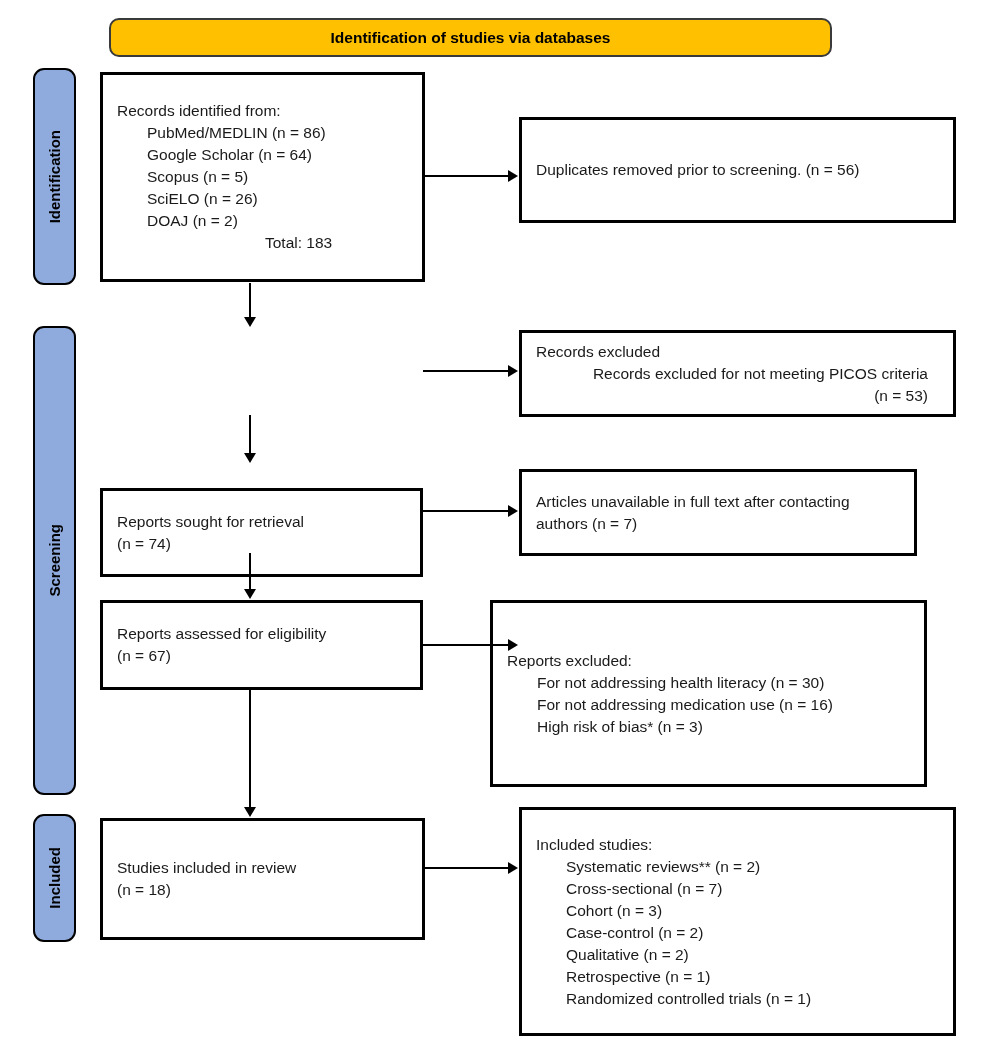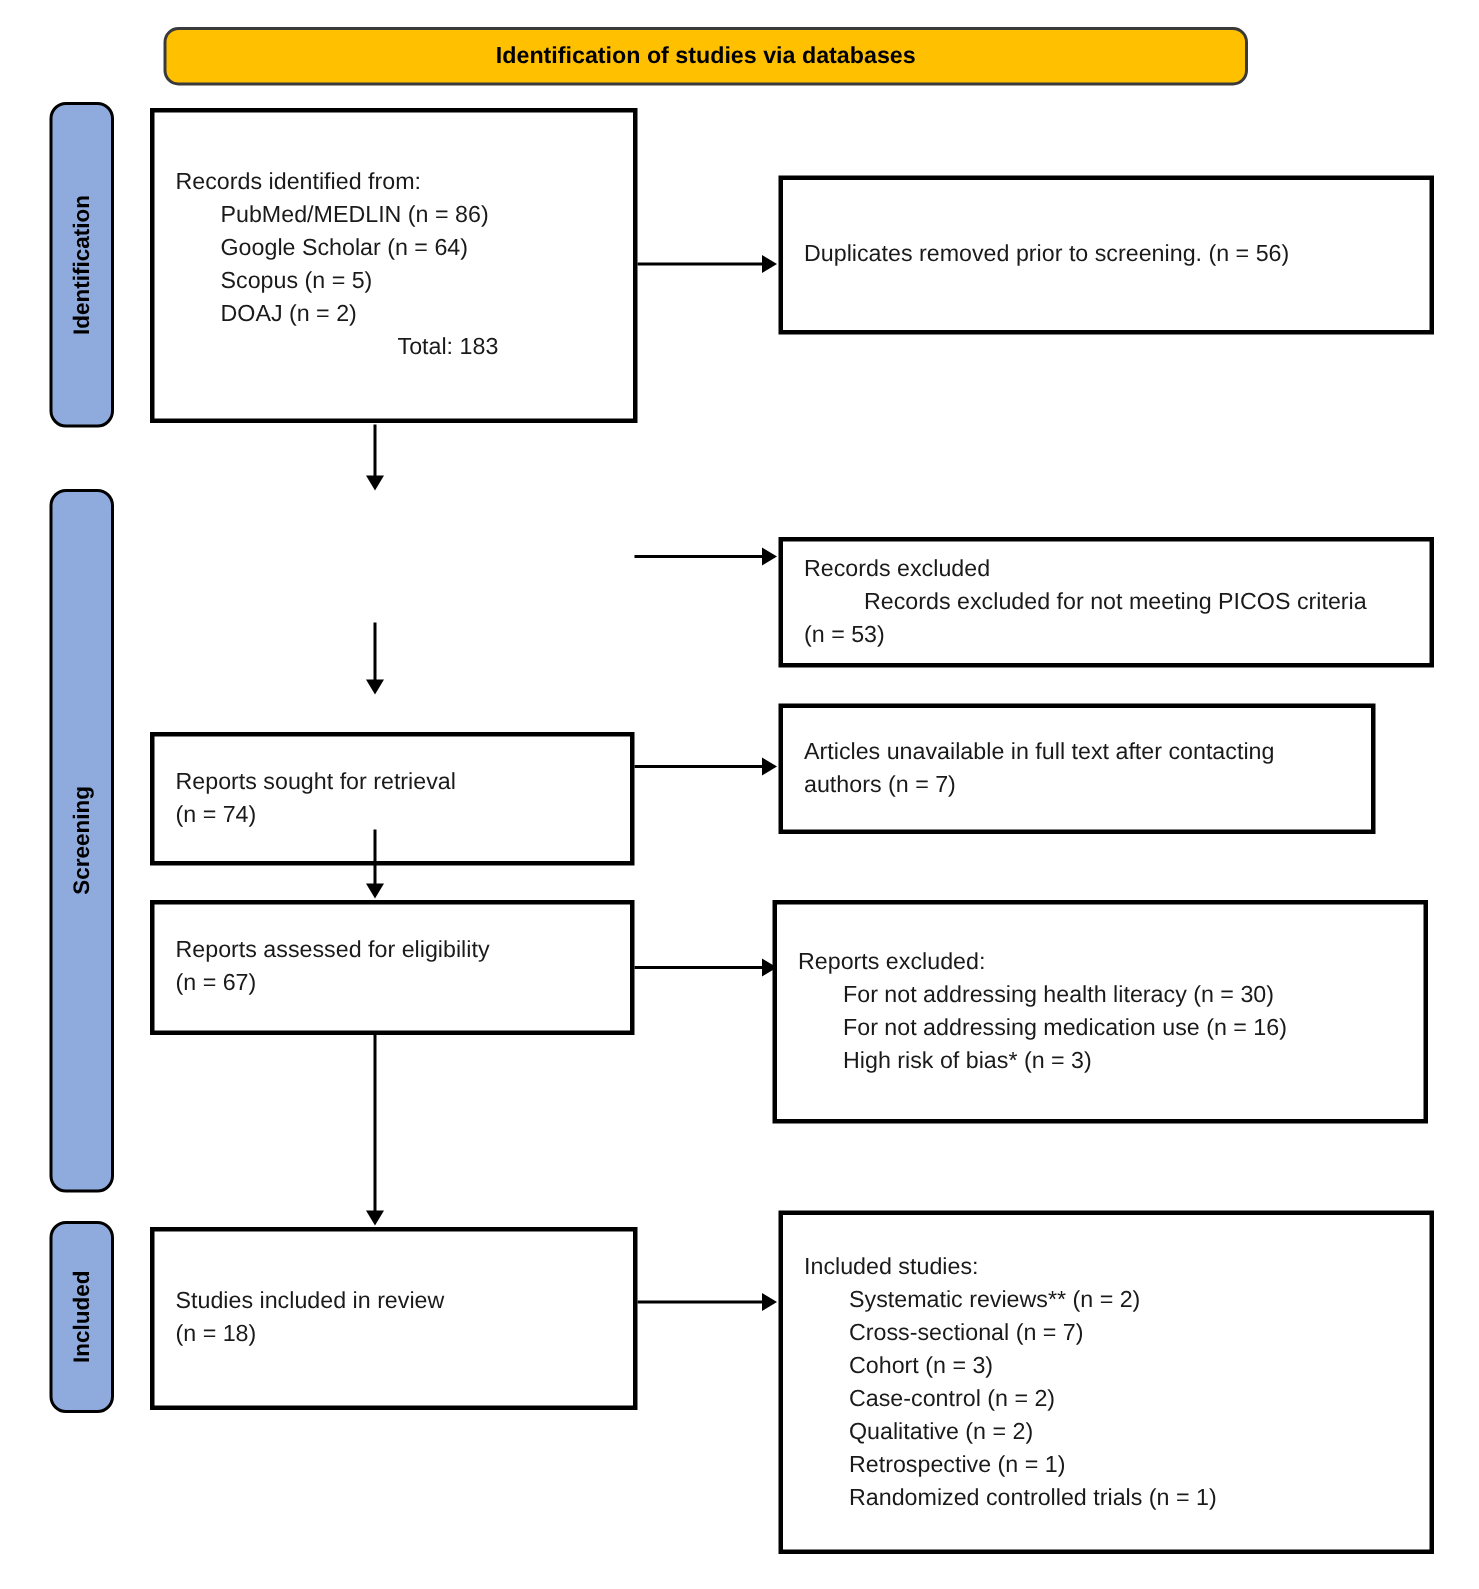--- a/index.html
+++ b/index.html
@@ -57,31 +57,32 @@
     line-height: 22px;
     display: flex; flex-direction: column; justify-content: center;
     padding: 22px 14px;
   }
   .fbox .indent { padding-left: 30px; }
   .fbox .total  { padding-left: 148px; }
 
   .box-records-identified  { left: 100px; top: 72px;  width: 325px; height: 210px; }
   .box-duplicates-removed  { left: 519px; top: 117px; width: 437px; height: 106px; }
   .box-records-screened    { left: 100px; top: 328px; width: 323px; height: 87px;  }
-  .box-records-excluded    { left: 519px; top: 330px; width: 437px; height: 87px; margin-top: 28px;  }
+  .box-records-excluded    { left: 519px; top: 330px; width: 437px; height: 87px;  }
   .box-reports-sought      { left: 100px; top: 488px; width: 323px; height: 89px;  }
   .box-articles-unavailable{ left: 519px; top: 469px; width: 398px; height: 87px;  }
   .box-reports-assessed    { left: 100px; top: 600px; width: 323px; height: 90px;  }
-  .box-reports-excluded    { left: 515px; top: 600px; width: 437px; height: 149px; }
+  .box-reports-excluded    { left: 490px; top: 600px; width: 437px; height: 187px; }
   .box-studies-included    { left: 100px; top: 818px; width: 325px; height: 122px; }
   .box-included-studies    { left: 519px; top: 807px; width: 437px; height: 229px; }
 
   .box-records-excluded .wrap-indent {
     text-indent: 40px;
     width: 392px;
+    text-align: right;
   }
 
   
   .varrow {
     position: absolute;
     width: 2px;
     background: #000000;
   }
   .varrow::after {
     content: "";
@@ -133,20 +134,21 @@
   </div>
   <div class="stage stage-included">
     <span>Included</span>
   </div>
 
   <div class="fbox box-records-identified">
     <div>Records identified from:</div>
     <div class="indent">PubMed/MEDLIN (n = 86)</div>
     <div class="indent">Google Scholar (n = 64)</div>
     <div class="indent">Scopus (n = 5)</div>
+    <div class="indent">SciELO (n = 26)</div>
     <div class="indent">DOAJ (n = 2)</div>
     <div class="total">Total: 183</div>
   </div>
 
 
   <div class="fbox box-reports-sought">
     <div>Reports sought for retrieval</div>
     <div>(n = 74)</div>
   </div>
 

